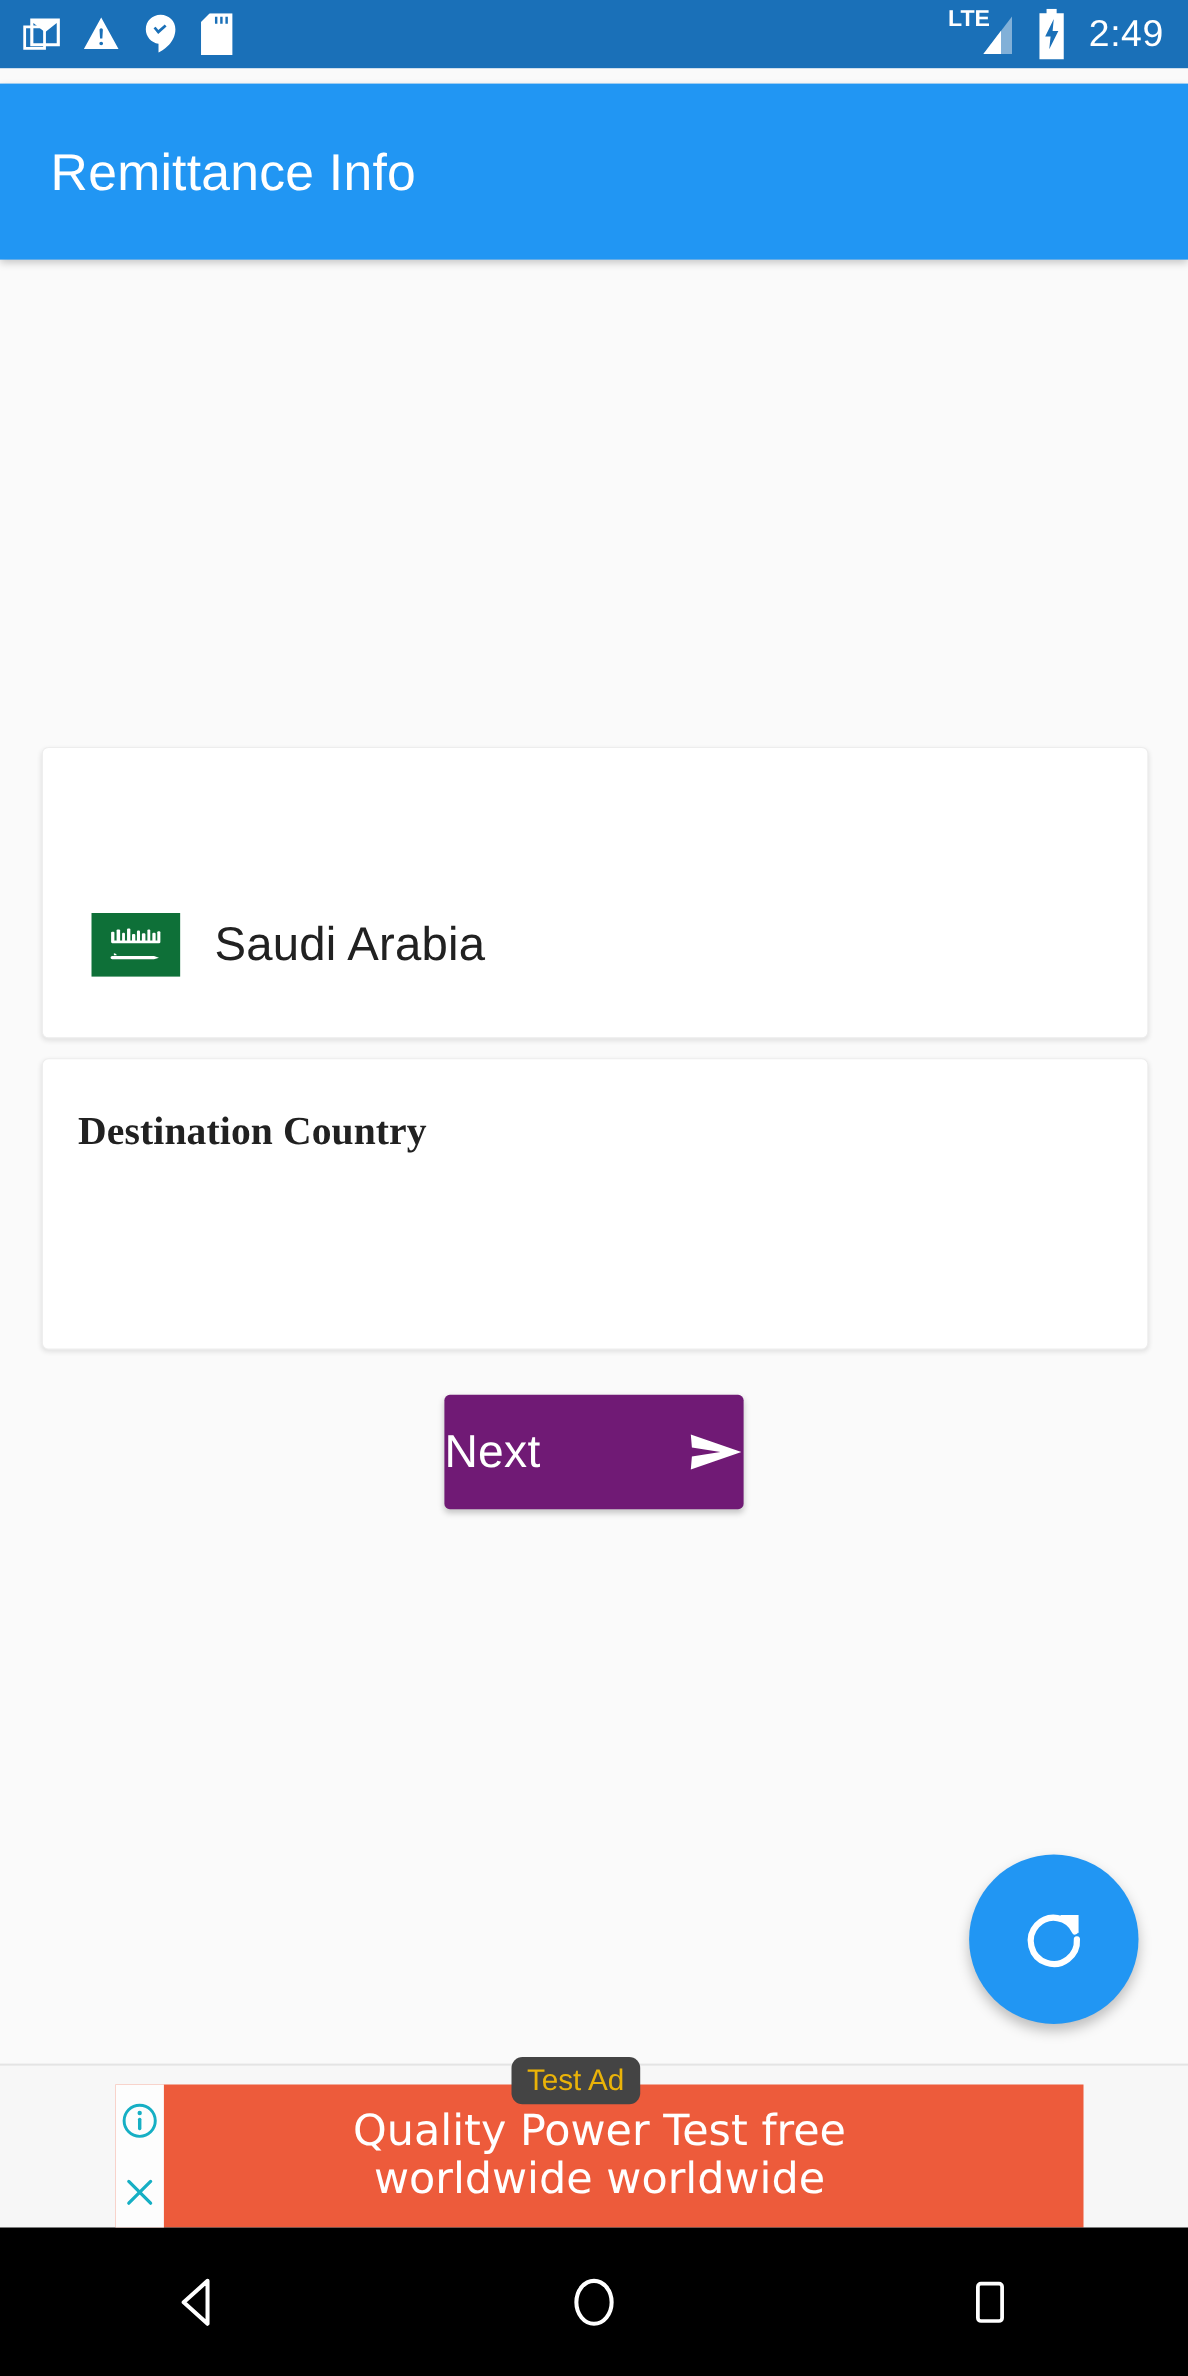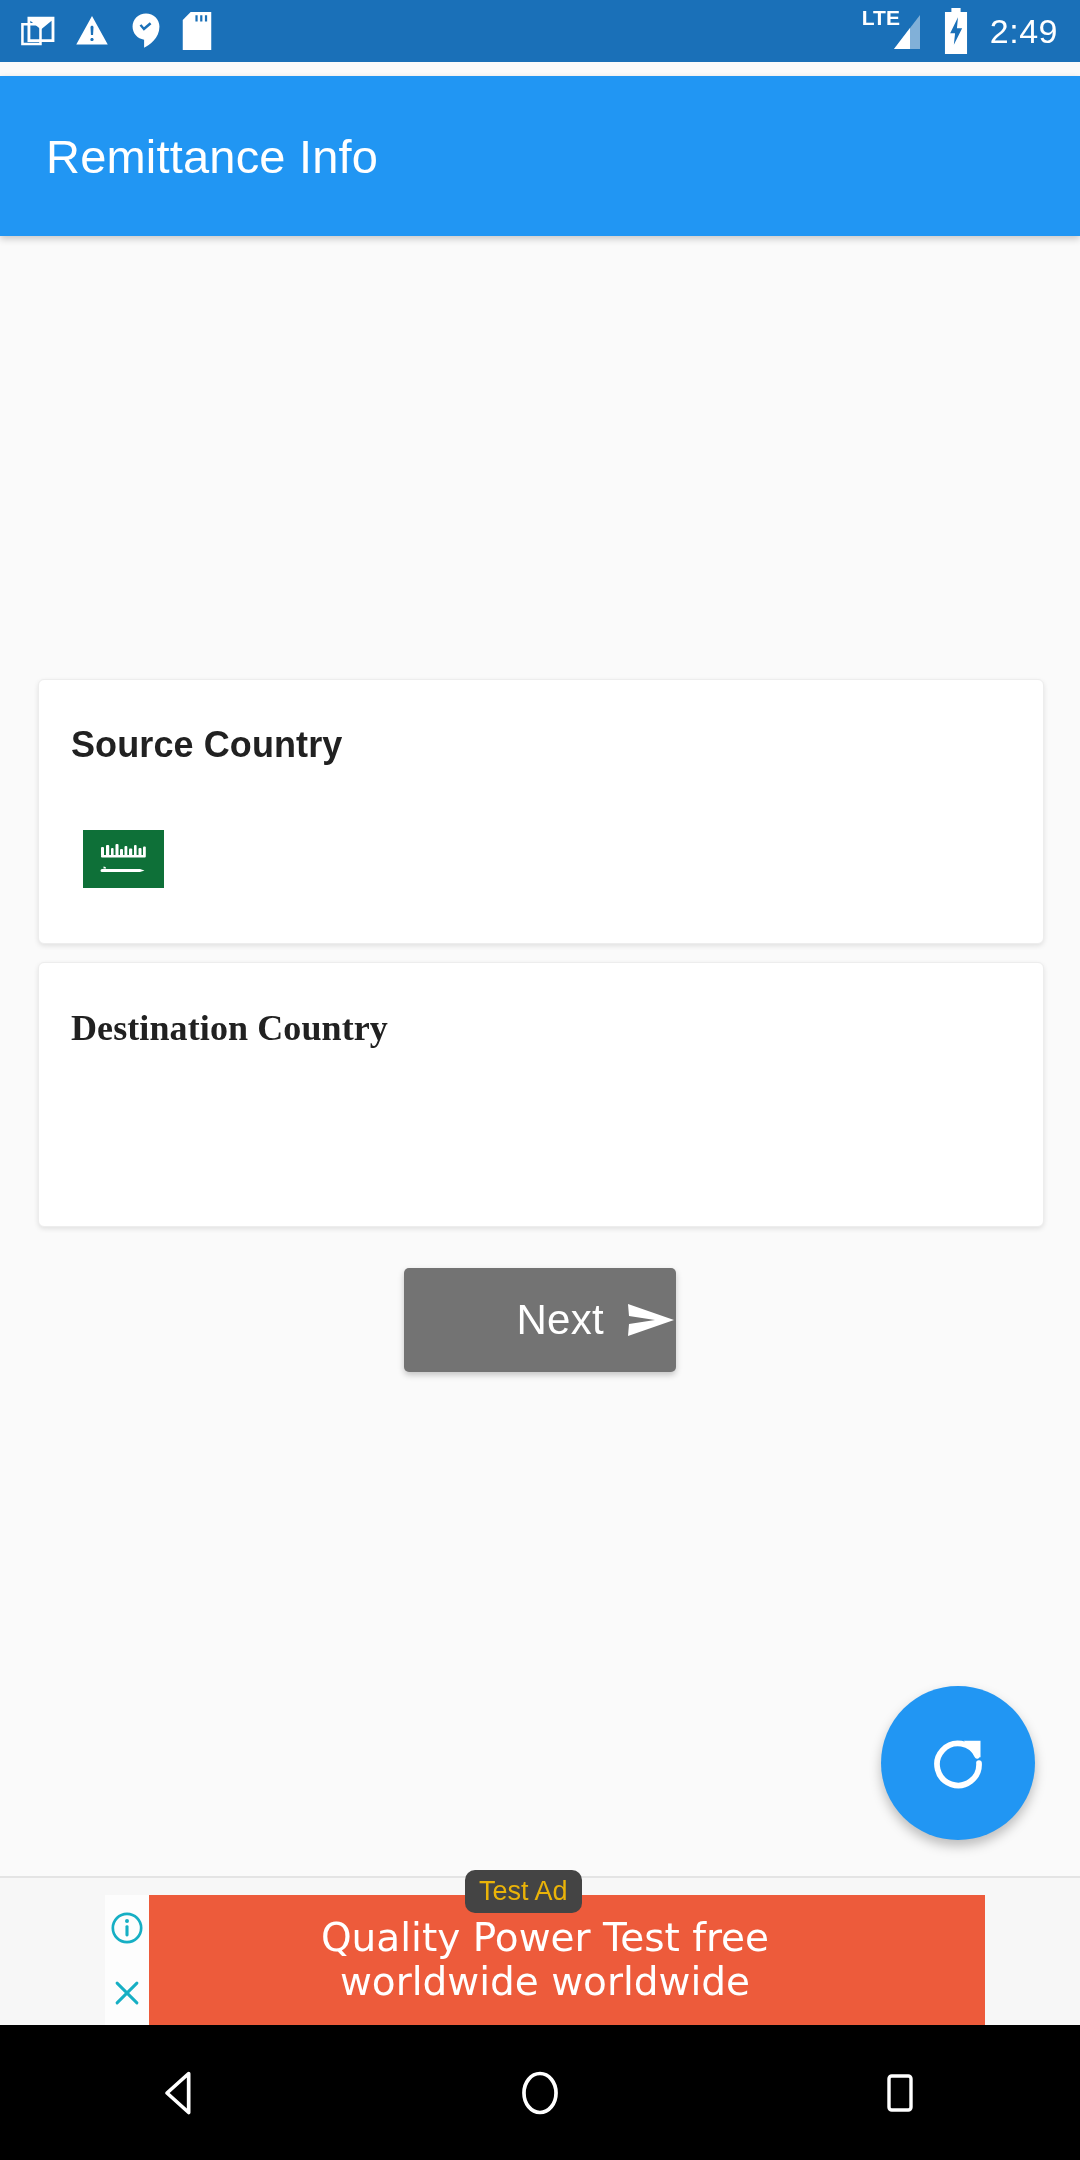--- a/index.html
+++ b/index.html
@@ -125,27 +125,27 @@
     letter-spacing: 0.2px;
   }
 
   
   .next-button {
     position: absolute;
     left: 404px;
     top: 1046px;
     width: 272px;
     height: 104px;
-    background: #737373;
+    background: #701a75;
     border: none;
     border-radius: 5px;
     box-shadow: 0 3px 6px rgba(0,0,0,0.22);
     display: flex;
     align-items: center;
-    justify-content: flex-end;
+    justify-content: space-between;
     gap: 22px;
     cursor: pointer;
   }
   .next-label {
     color: #ffffff;
     font-size: 42px;
     letter-spacing: 0.3px;
   }
 
   
@@ -296,40 +296,40 @@
     </div>
   </div>
 
   <div class="app-bar">
     <div class="app-bar-title">Remittance Info</div>
   </div>
 
   <div class="content">
 
     <div class="card" id="card-source">
-      <div class="card-label">Source Country</div>
       <div class="card-row">
         <svg class="flag" viewBox="0 0 81 58">
           <rect width="81" height="58" fill="#0E7038"></rect>
           <g fill="#FFFFFF">
             <rect x="18" y="17" width="3" height="9" rx="1"></rect>
             <rect x="23" y="15" width="3.2" height="11" rx="1"></rect>
             <rect x="28" y="18" width="2.6" height="8" rx="1"></rect>
             <rect x="32.5" y="14" width="3" height="12" rx="1"></rect>
             <rect x="37" y="19" width="3" height="7" rx="1"></rect>
             <rect x="41.5" y="16" width="2.8" height="10" rx="1"></rect>
             <rect x="46" y="18.5" width="3.2" height="7.5" rx="1"></rect>
             <rect x="51" y="15" width="2.6" height="11" rx="1"></rect>
             <rect x="55.5" y="18" width="3" height="8" rx="1"></rect>
             <rect x="60" y="16.5" width="2.8" height="9.5" rx="1"></rect>
             <rect x="18" y="25" width="44.8" height="2.4" rx="1"></rect>
             <path d="M19 39h38l4.5 1.6L57 42H19a1.3 1.3 0 0 1 0-3z"></path>
             <path d="M20.5 36.6c1.6 0 2.6.9 2.6 1.9h-2.6v-1.9z"></path>
           </g>
         </svg>
+        <span class="country-name">Saudi Arabia</span>
       </div>
     </div>
 
     <div class="card" id="card-destination">
       <div class="card-label">Destination Country</div>
     </div>
 
     <button class="next-button">
       <span class="next-label">Next</span>
       <svg width="50" height="40" viewBox="0 0 50 40">

